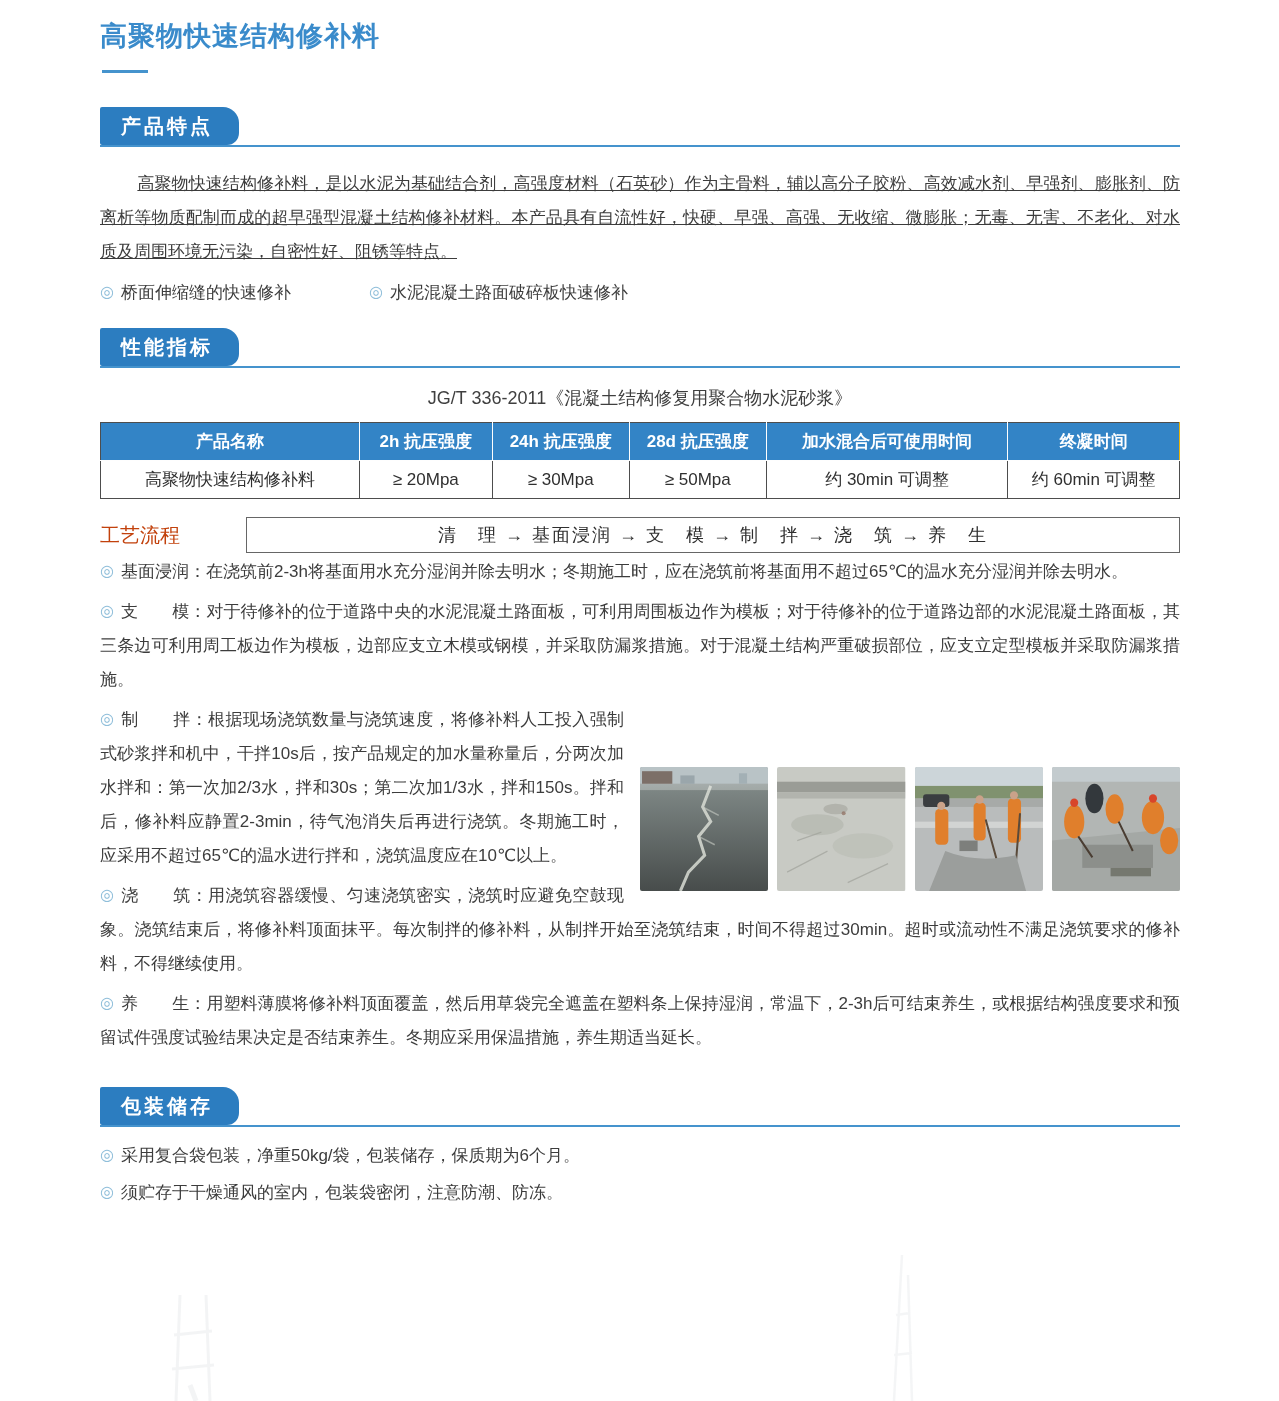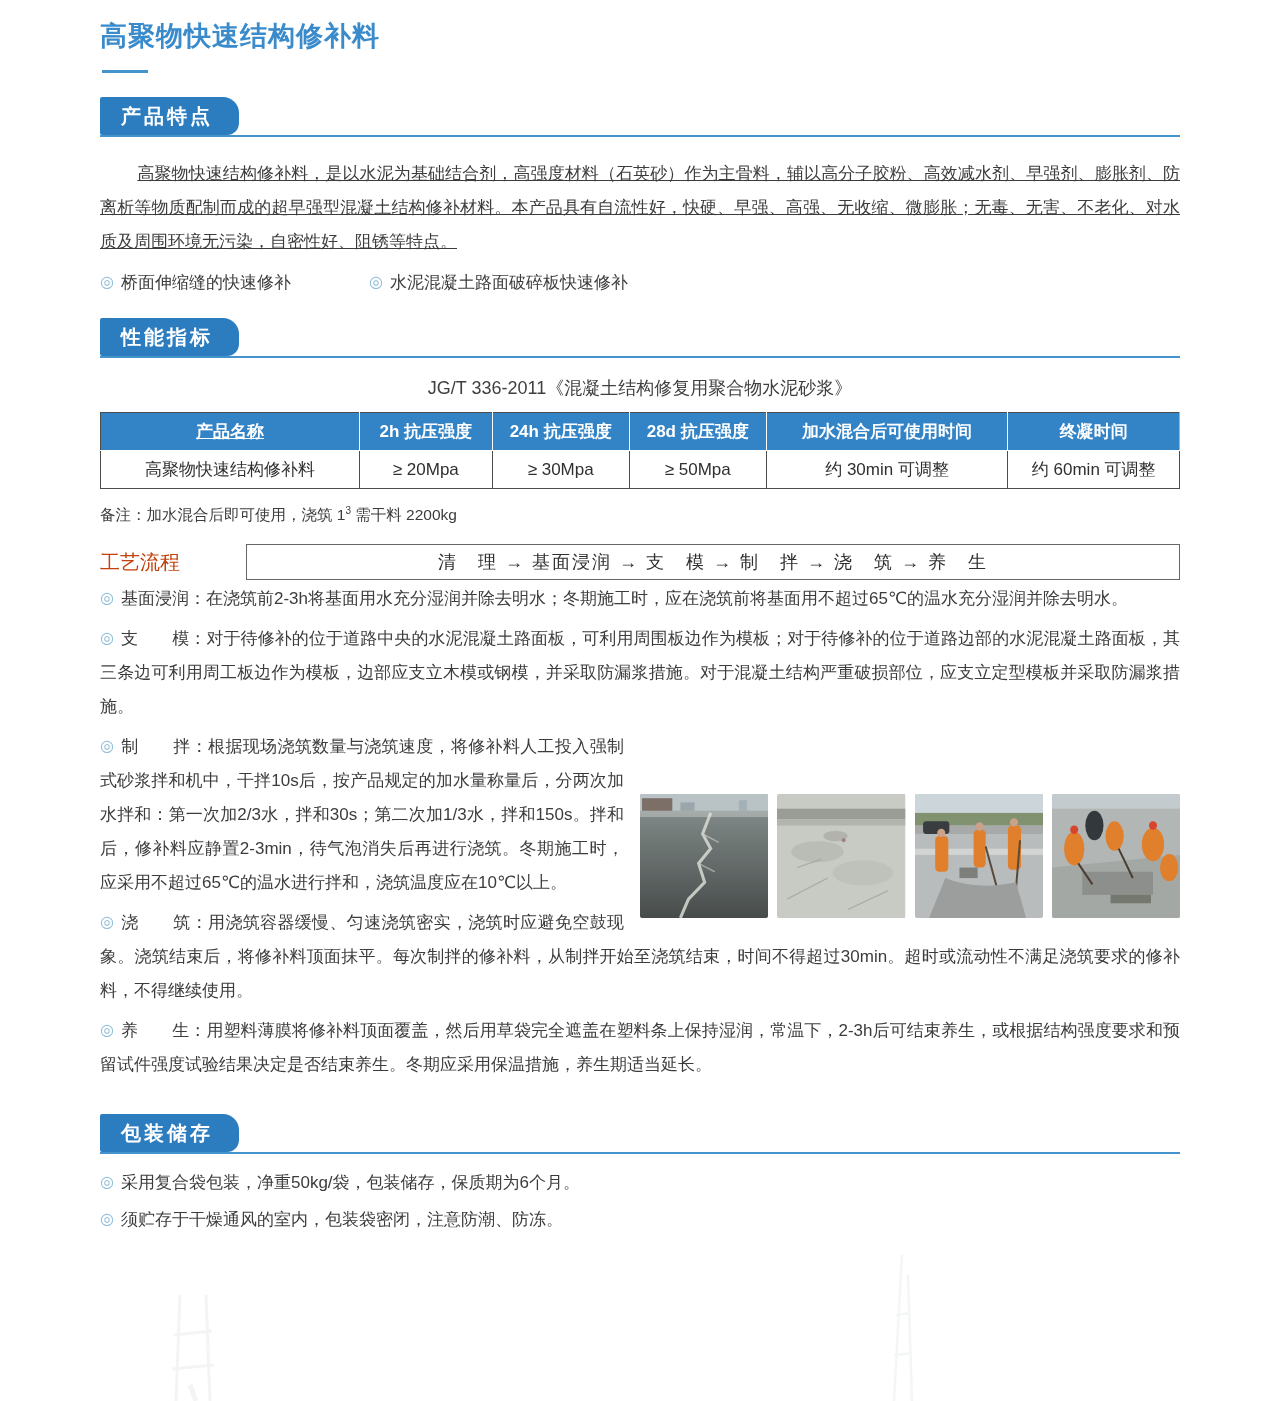--- a/index.html
+++ b/index.html
@@ -22,21 +22,21 @@
   .title-underline { width:46px; height:3px; background:#4593cd; margin:16px 0 0 2px; }
 
   
   .sec { border-bottom:2px solid #4593cd; line-height:0; }
   .badge {
     display:inline-block; background:#2c7dc0; color:#fff;
     font-size:20px; font-weight:bold; letter-spacing:3px;
     line-height:1; padding:9px 26px 9px 21px;
     border-radius:2px 16px 12px 2px;
   }
-  .sec-features   { margin-top:24px; }
+  .sec-features   { margin-top:34px; }
   .sec-application{ margin-top:32px; }
   .sec-performance{ margin-top:24px; }
   .sec-process    { margin-top:28px; }
   .sec-storage    { margin-top:26px; }
 
   .features-body {
     margin:20px 0 0 0; font-size:17px; line-height:34px;
     text-indent:2.2em; text-align:justify;text-decoration:underline;
   }
 
@@ -48,21 +48,21 @@
   .app-row { display:flex; margin-top:12px; font-size:17px; }
   .app-item { margin-right:78px; }
 
   .standard-line { text-align:center; font-size:18px; color:#3f3f3f; margin:18px 0 12px 0; }
 
   table.perf { width:100%; border-collapse:collapse; font-size:17px; table-layout:fixed; }
   table.perf th {
     background:#3384c6; color:#fff; font-weight:bold;
     padding:7px 2px; border:1px solid #fefefe; border-top:1px solid #4d4d4d;
   }
-  table.perf th:first-child { border-left:1px solid #4d4d4d;text-decoration:underline; }
+  table.perf th:first-child { border-left:1px solid #4d4d4d; }
   table.perf th:last-child  { border-right:1px solid #eab308; }
   table.perf td {
     border:1px solid #4d4d4d; padding:7px 2px; text-align:center; color:#2f2f2f;
   }
   .perf-note { font-size:15.5px; margin-top:16px; color:#3c3c3c; }
   .perf-note sup { font-size:10px; }
 
   .flow-row { display:flex; align-items:center; margin-top:18px; }
   .flow-label { font-size:20px; color:#c2410c; width:146px; flex:none; }
   .flow-box {
@@ -131,21 +131,20 @@
       <tr>
         <td>高聚物快速结构修补料</td>
         <td>≥ 20Mpa</td>
         <td>≥ 30Mpa</td>
         <td>≥ 50Mpa</td>
         <td>约 30min 可调整</td>
         <td>约 60min 可调整</td>
       </tr>
     </tbody>
   </table>
-  <div class="perf-note"><span>备注：加水混合后即可使用，浇筑 1</span><sup>3</sup><span> 需干料 2200kg</span></div>
 
   <div class="flow-row">
     <div class="flow-label">工艺流程</div>
     <div class="flow-box">清　理 → 基面浸润 → 支　模 → 制　拌 → 浇　筑 → 养　生</div>
   </div>
 
   <div class="steps clearfix">
     <p class="step"><span class="bullet">◎</span><span>基面浸润：在浇筑前2-3h将基面用水充分湿润并除去明水；冬期施工时，应在浇筑前将基面用不超过65℃的温水充分湿润并除去明水。</span></p>
     <p class="step"><span class="bullet">◎</span><span>支　　模：对于待修补的位于道路中央的水泥混凝土路面板，可利用周围板边作为模板；对于待修补的位于道路边部的水泥混凝土路面板，其三条边可利用周工板边作为模板，边部应支立木模或钢模，并采取防漏浆措施。对于混凝土结构严重破损部位，应支立定型模板并采取防漏浆措施。</span></p>
 

